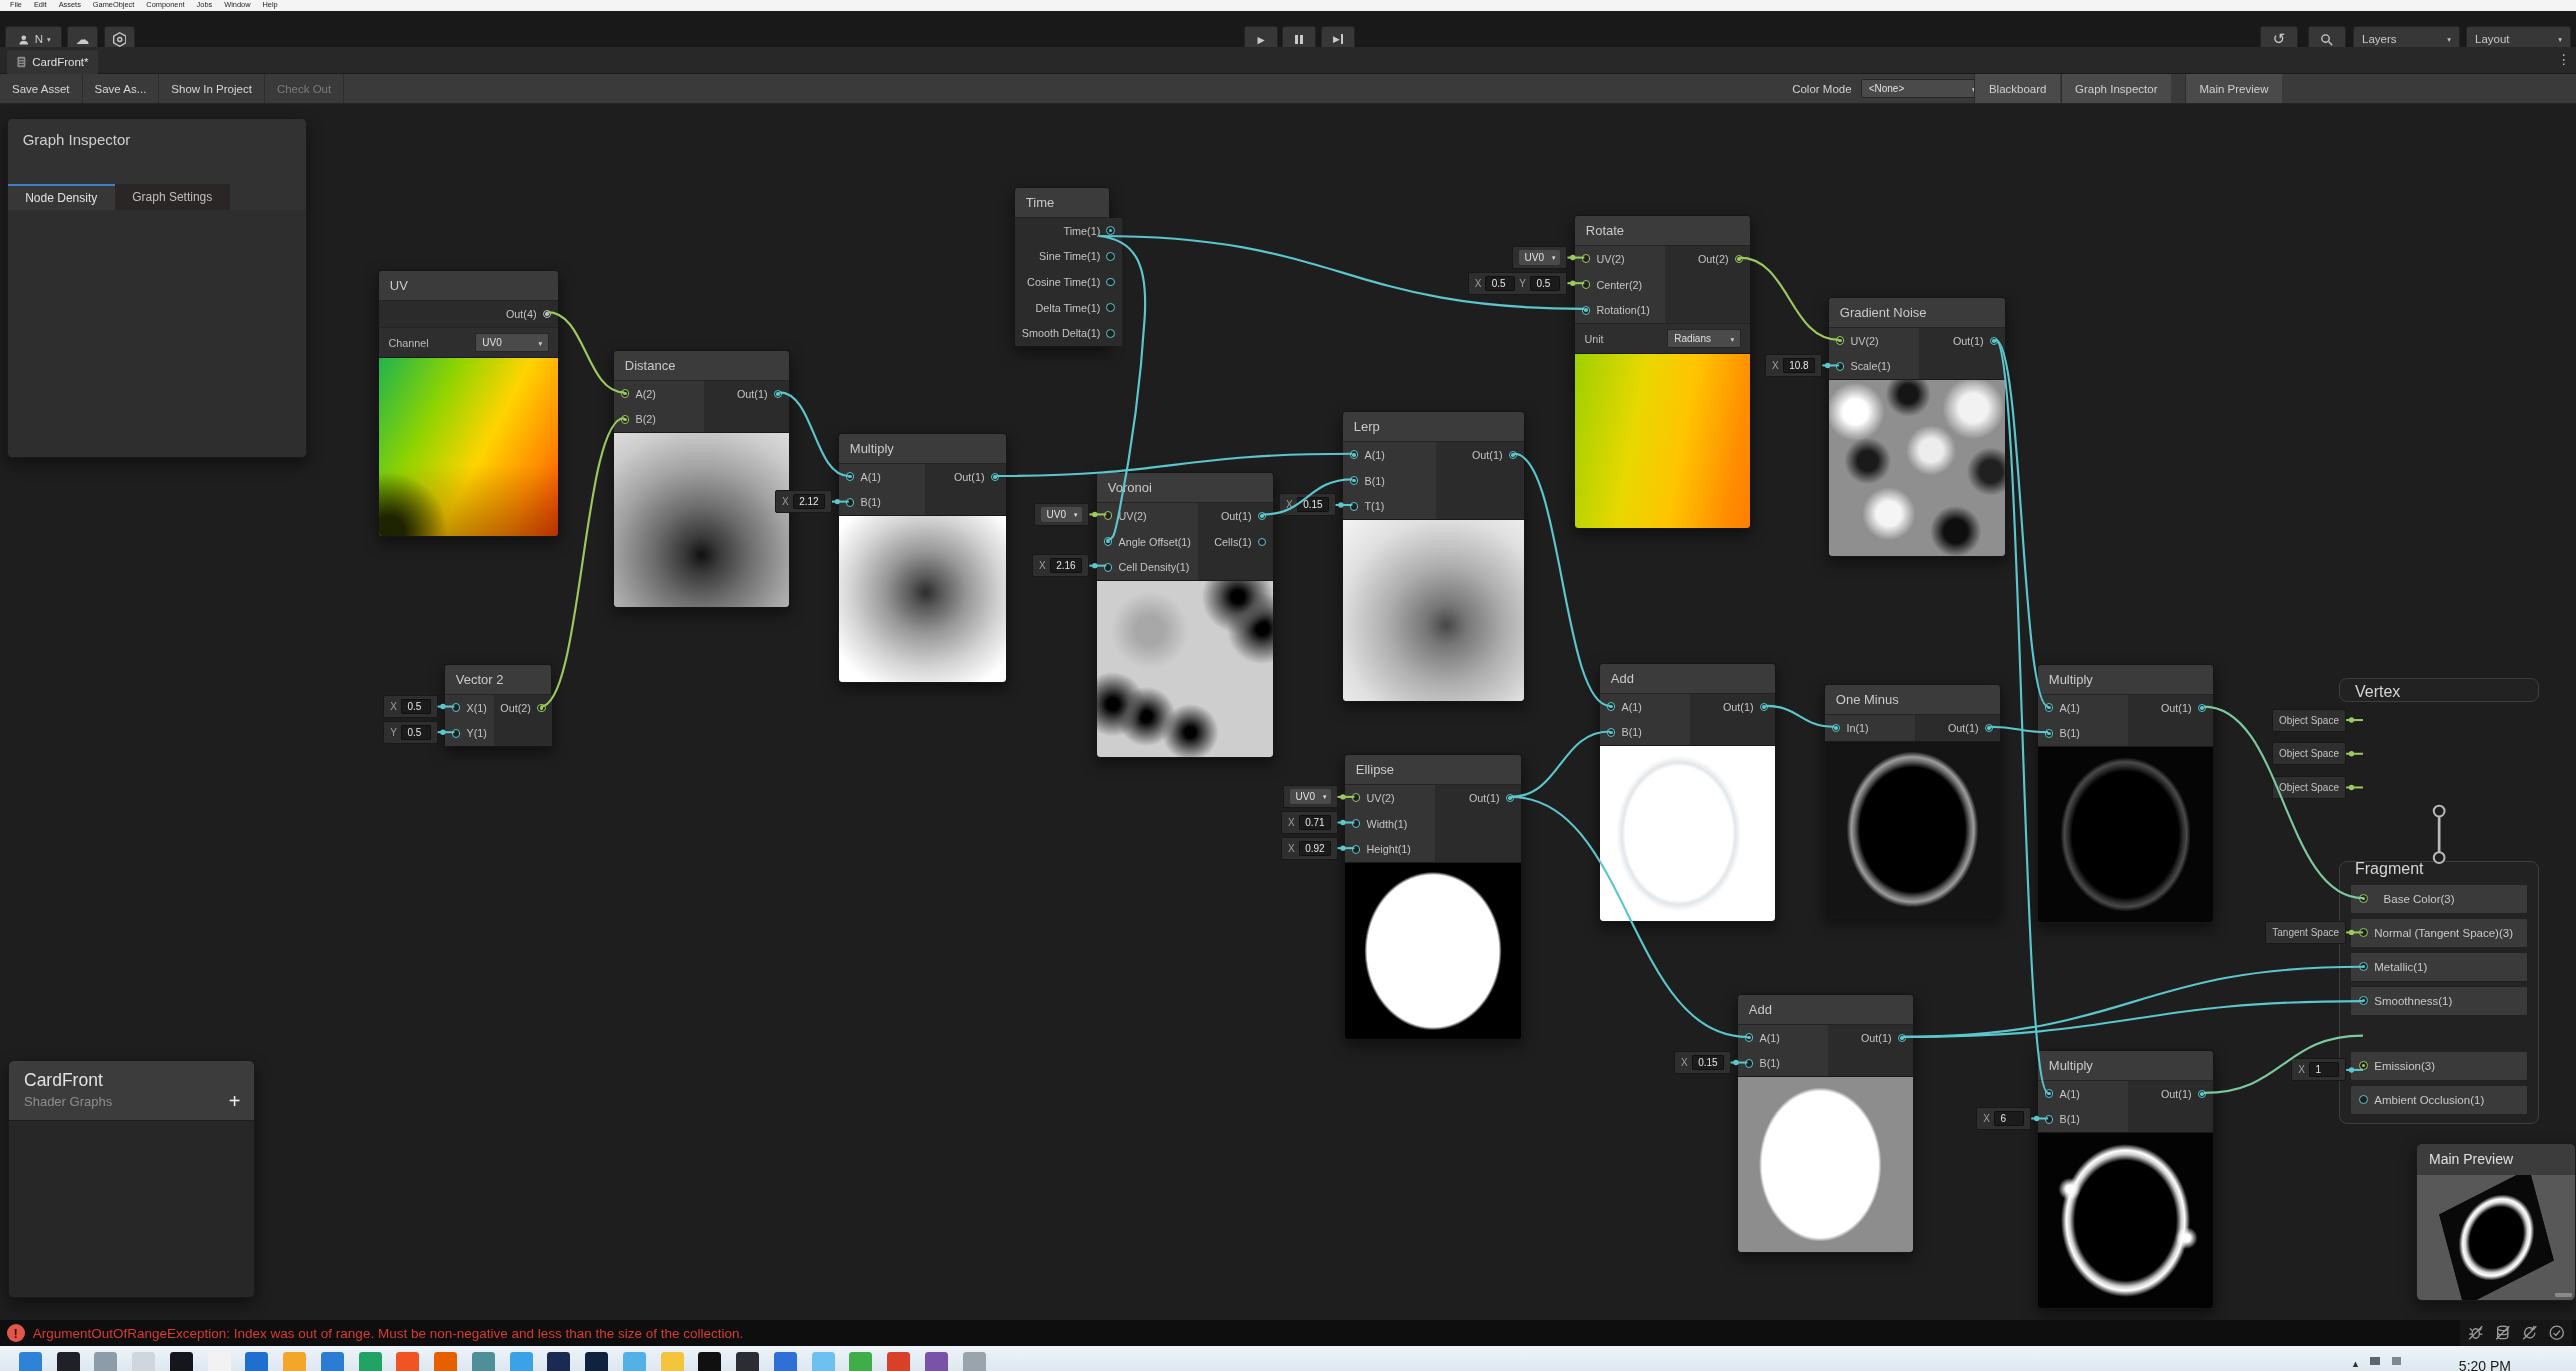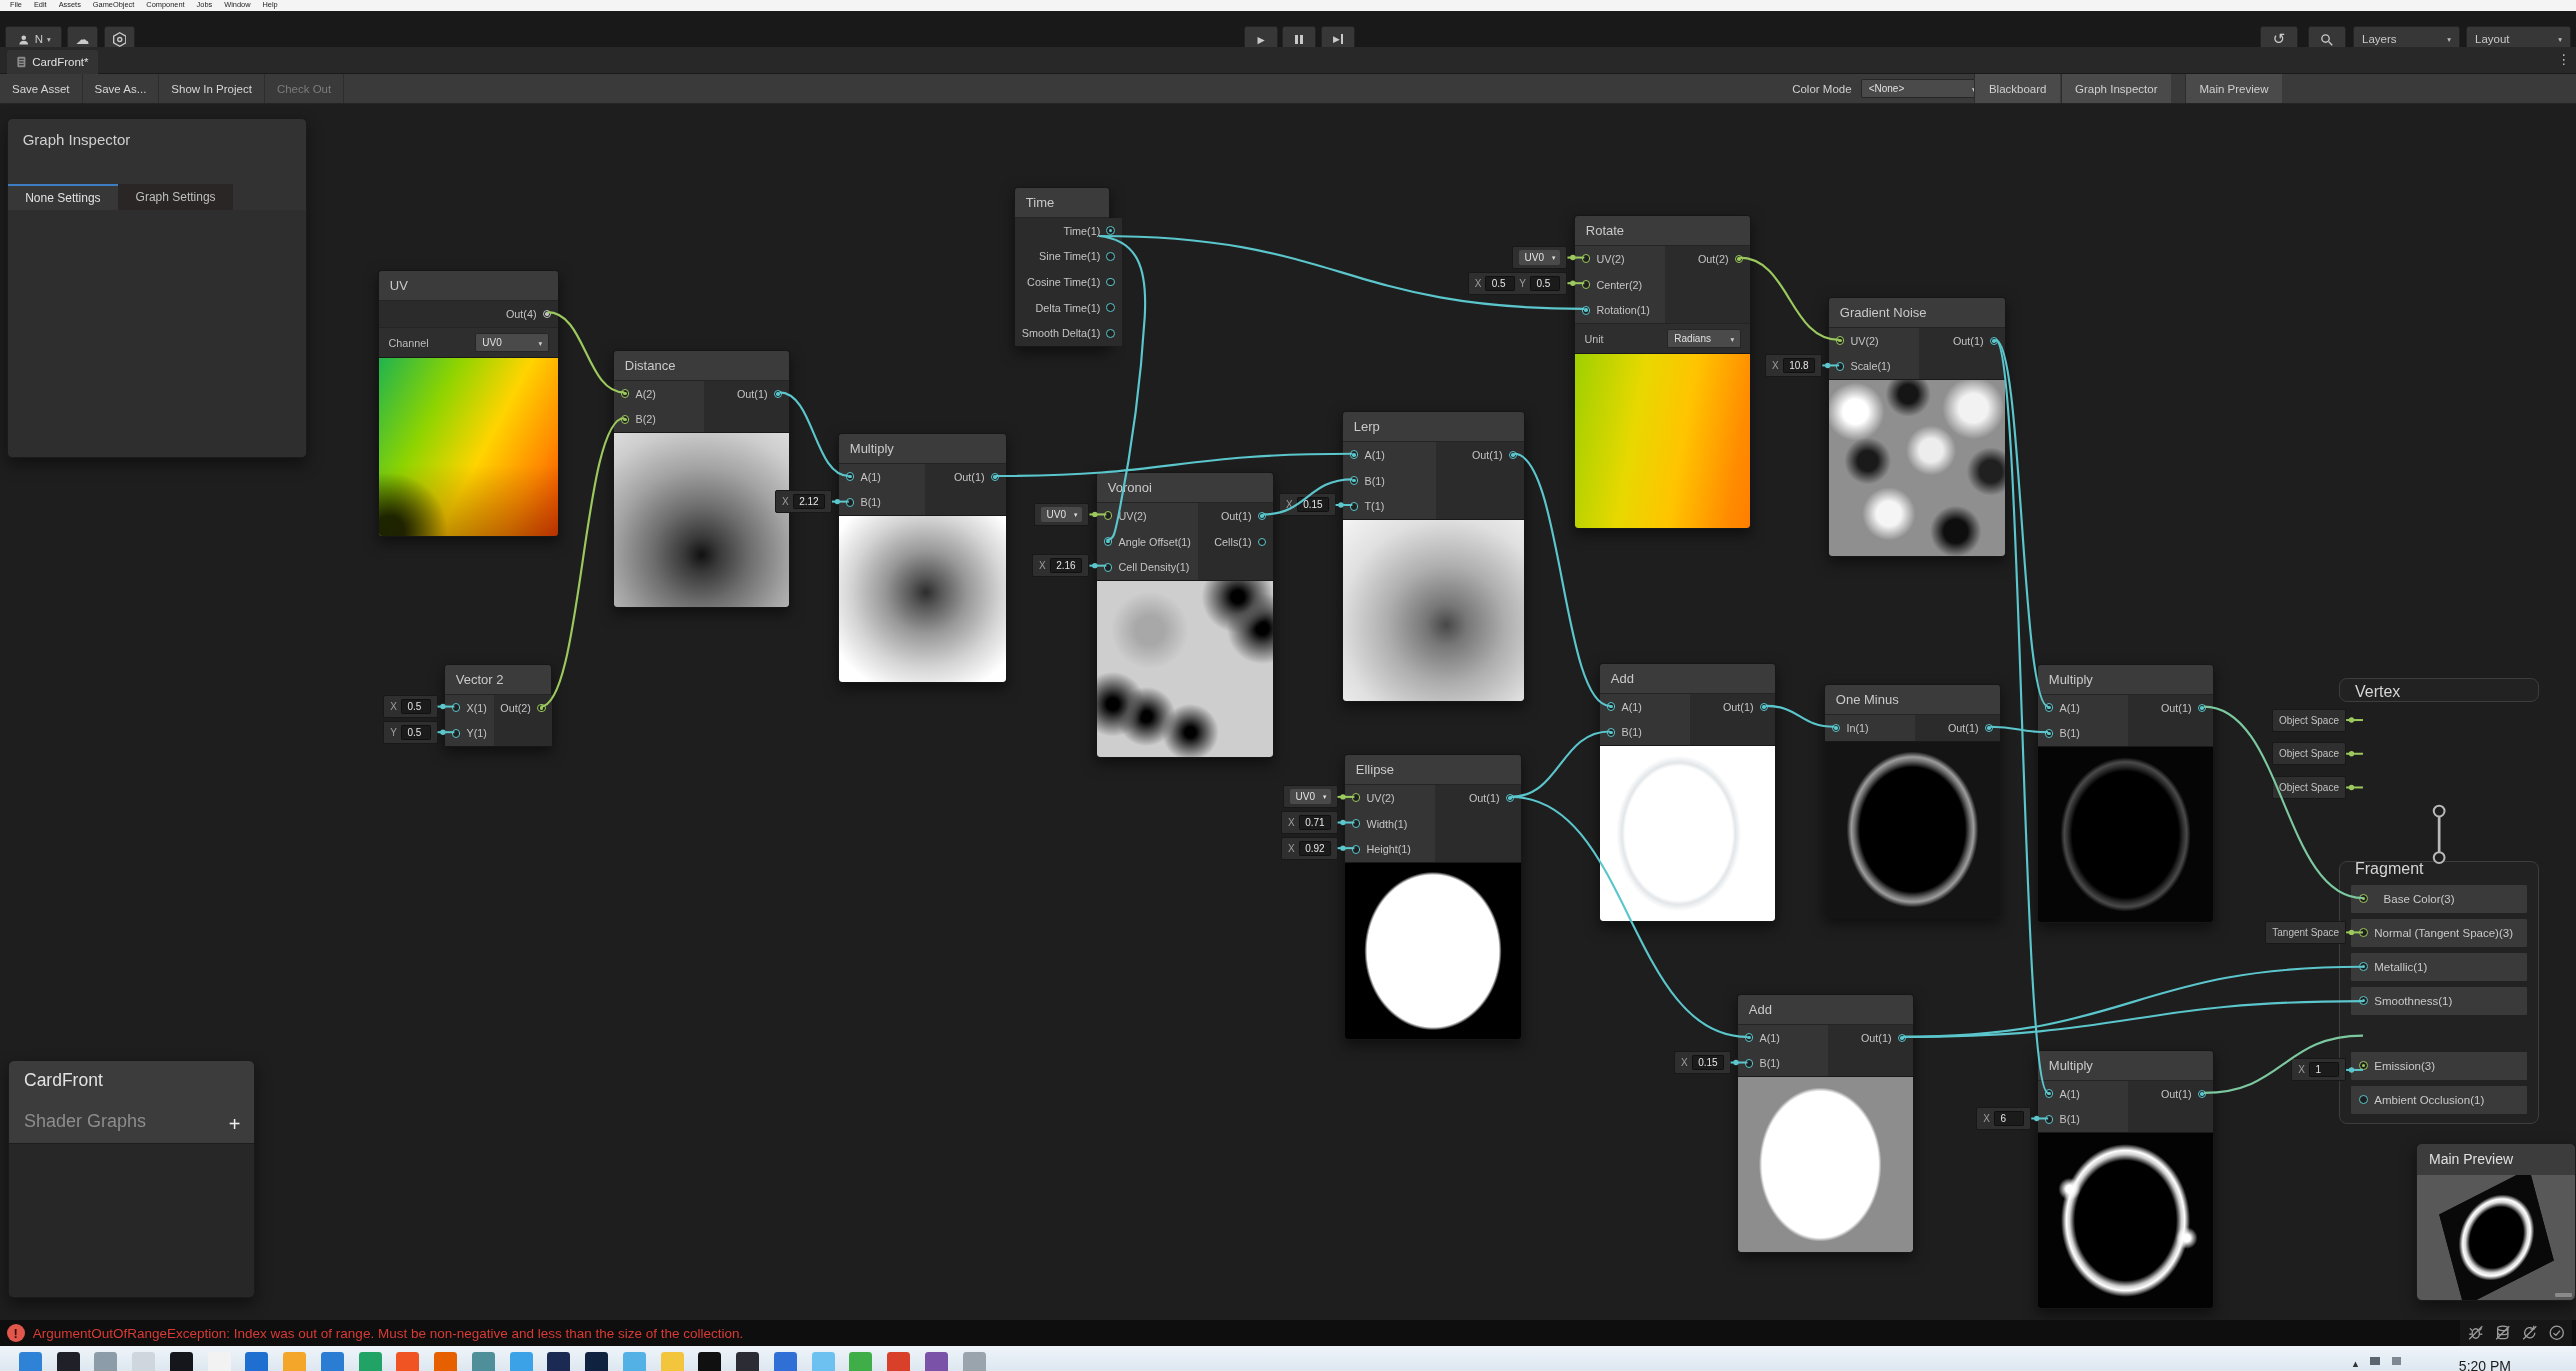--- a/index.html
+++ b/index.html
@@ -69,21 +69,21 @@
 
   
   .panel{position:absolute;background:#323232;border:0.7px solid #1a1a1a;border-radius:5.4px;z-index:40;box-shadow:0 6.7px 16px rgba(0,0,0,.45);}
   #graph-inspector-panel .panel-title{color:#cfcfcf;font-size:15px;padding:12px 15px;}
   .gi-tabs{position:absolute;left:0;top:65px;right:0;height:26px;display:flex;}
   .gi-tab{display:flex;align-items:center;padding:0 17.5px;font-size:12px;color:#bfbfbf;background:#2b2626;}
   .gi-tab.active{background:#373737;border-top:2px solid #3d7dc4;color:#e2e2e2;}
   .gi-body{position:absolute;left:0;top:91px;right:0;bottom:0;background:#2e2e2e;border-radius:0 0 5.4px 5.4px;}
   #blackboard-panel .bb-header{background:#3c3c3c;border-radius:5.4px 5.4px 0 0;padding:9.4px 15px 10.8px;border-bottom:0.7px solid #1d1d1d;position:relative;}
   .bb-title{color:#e3e3e3;font-size:17.5px;}
-  .bb-sub{color:#8d8d8d;font-size:18px;margin-top:20px;}
+  .bb-sub{color:#8d8d8d;font-size:13px;margin-top:3px;}
   .bb-plus{position:absolute;right:13.5px;bottom:10.8px;color:#efefef;font-size:20px;line-height:16px;}
   #main-preview-panel .mp-title{background:#3c3c3c;border-radius:5.4px 5.4px 0 0;color:#e0e0e0;font-size:14px;padding:7.4px 12px;border-bottom:0.7px solid #1d1d1d;}
   .mp-body{position:absolute;left:0;top:31px;right:0;bottom:0;background:#585858;border-radius:0 0 5.4px 5.4px;overflow:hidden;display:flex;align-items:center;justify-content:center;}
   .mp-card{width:101px;height:93px;background:#070707;transform:rotate(-27deg) skewX(-12deg);position:relative;}
   .mp-card:after{content:"";position:absolute;inset:0;background:radial-gradient(ellipse 42% 44% at 50% 50%, #000 0 68%, #d9d9d9 79%, #fff 86%, #090909 96%);}
   .mp-grip{position:absolute;right:2.7px;bottom:2.7px;width:17.5px;height:4.7px;background:#8a8a8a;border-radius:1.3px;}
 
   
   #error-bar{position:absolute;left:0;top:1320px;width:100%;height:26px;background:#0e0e0e;display:flex;align-items:center;z-index:55;}
   .err-icon{width:18px;height:18px;border-radius:50%;background:#e2574c;color:#3b0b06;font-weight:bold;font-size:13px;display:flex;align-items:center;justify-content:center;margin:0 8px 0 6.7px;}
@@ -772,21 +772,21 @@
       <path d="M2823,1538 C3164,1538 3164,1485 3505,1485" fill="none" stroke="#5BC6CC" stroke-width="3.2"></path>
       <path d="M3269,1621 C3387,1621 3387,1536 3505,1536" fill="none" stroke="#7CC9A0" stroke-width="3.2"></path>
       <line x1="3618" y1="1203" x2="3618" y2="1272" stroke="#b9b9b9" stroke-width="4"></line>
       <circle cx="3618" cy="1203" r="8" fill="#1e1e1e" stroke="#b9b9b9" stroke-width="3"></circle>
       <circle cx="3618" cy="1272" r="8" fill="#1e1e1e" stroke="#b9b9b9" stroke-width="3"></circle>
     </svg>
 
   <div class="panel" id="graph-inspector-panel" style="left:6.7px;top:118px;width:300px;height:340px;">
     <div class="panel-title">Graph Inspector</div>
     <div class="gi-tabs">
-        <div class="gi-tab active">None Settings</div>
+        <div class="gi-tab active">Node Density</div>
         <div class="gi-tab">Graph Settings</div>
       </div>
     <div class="gi-body"></div>
   </div>
 
   <div class="panel" id="blackboard-panel" style="left:8px;top:1060px;width:247px;height:238px;background:#272727;">
     <div class="bb-header">
       <div class="bb-title">CardFront</div>
       <div class="bb-sub">Shader Graphs</div>
       <div class="bb-plus">+</div>

